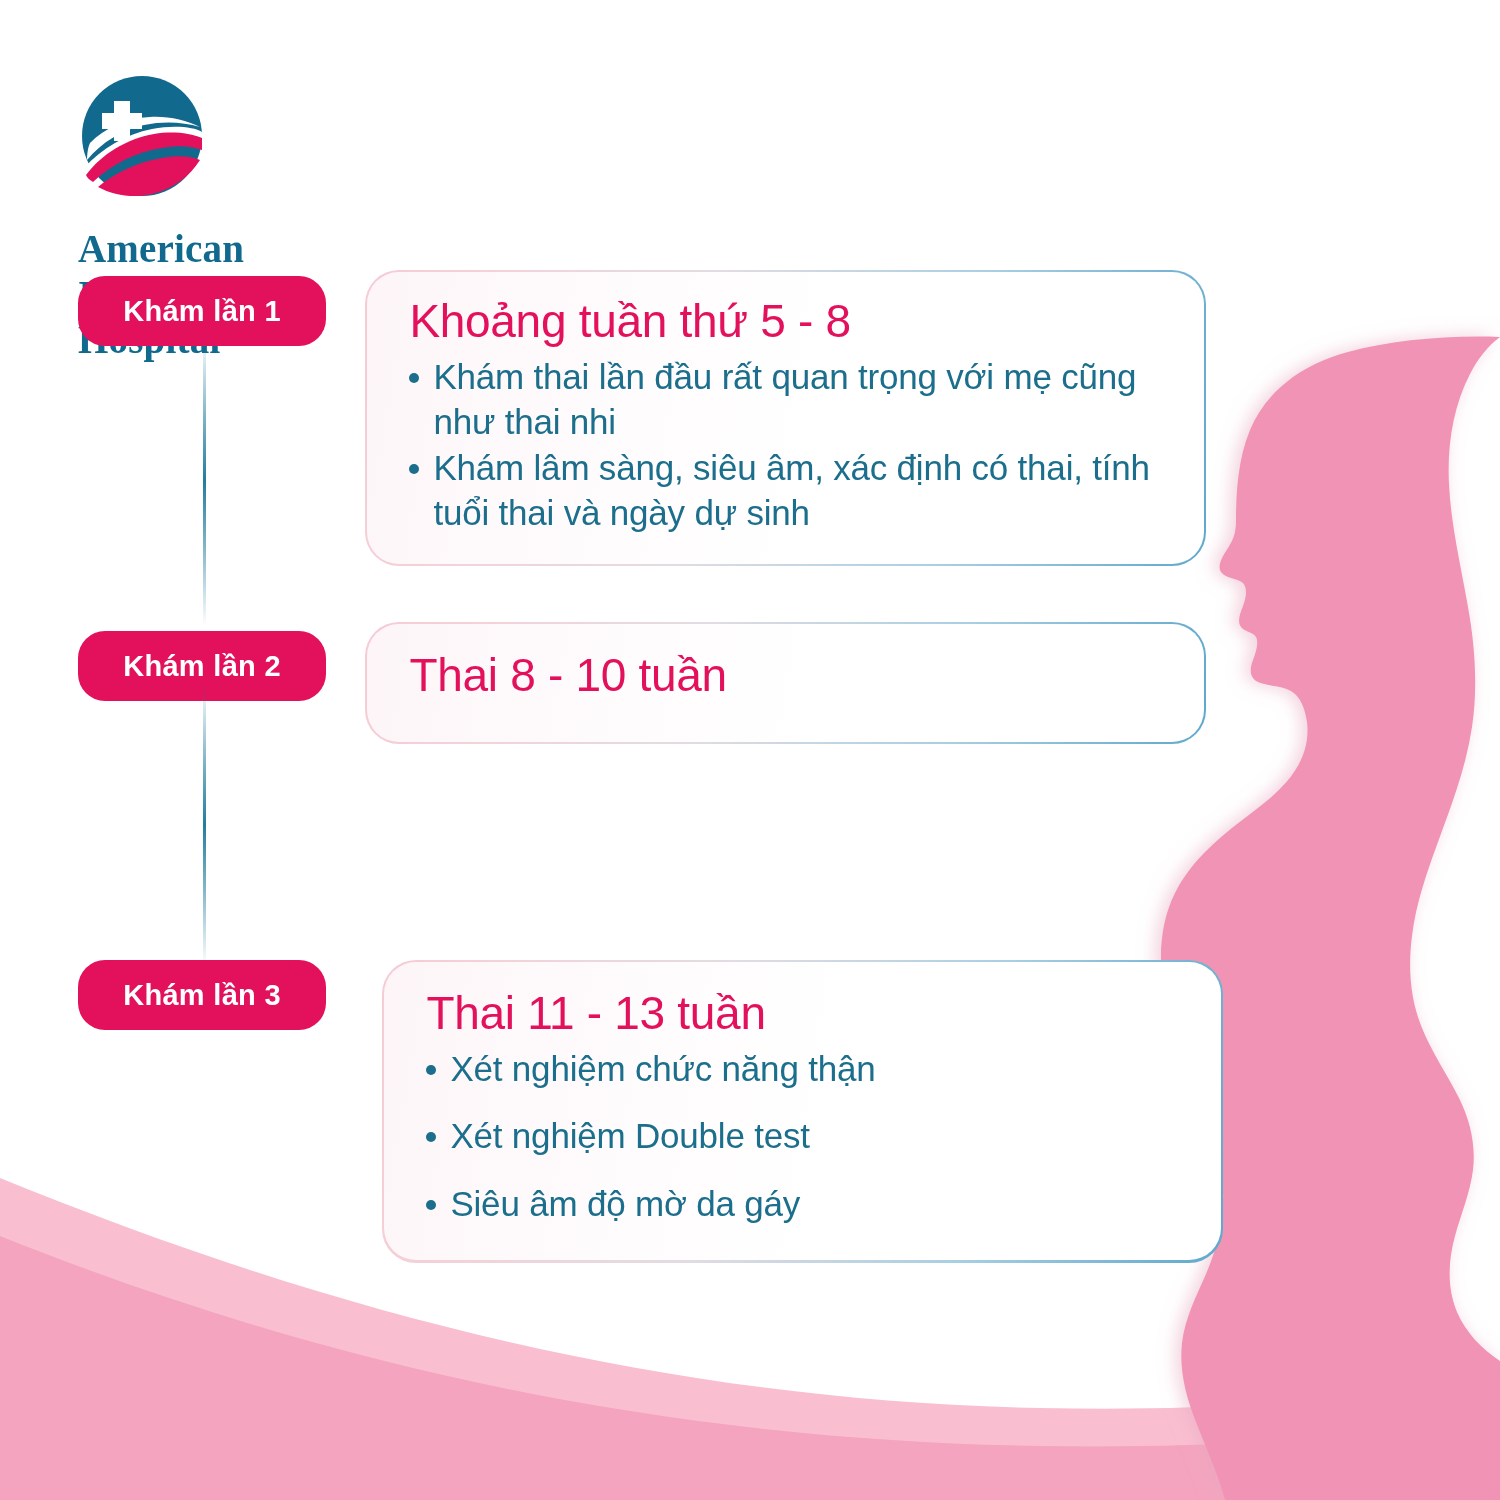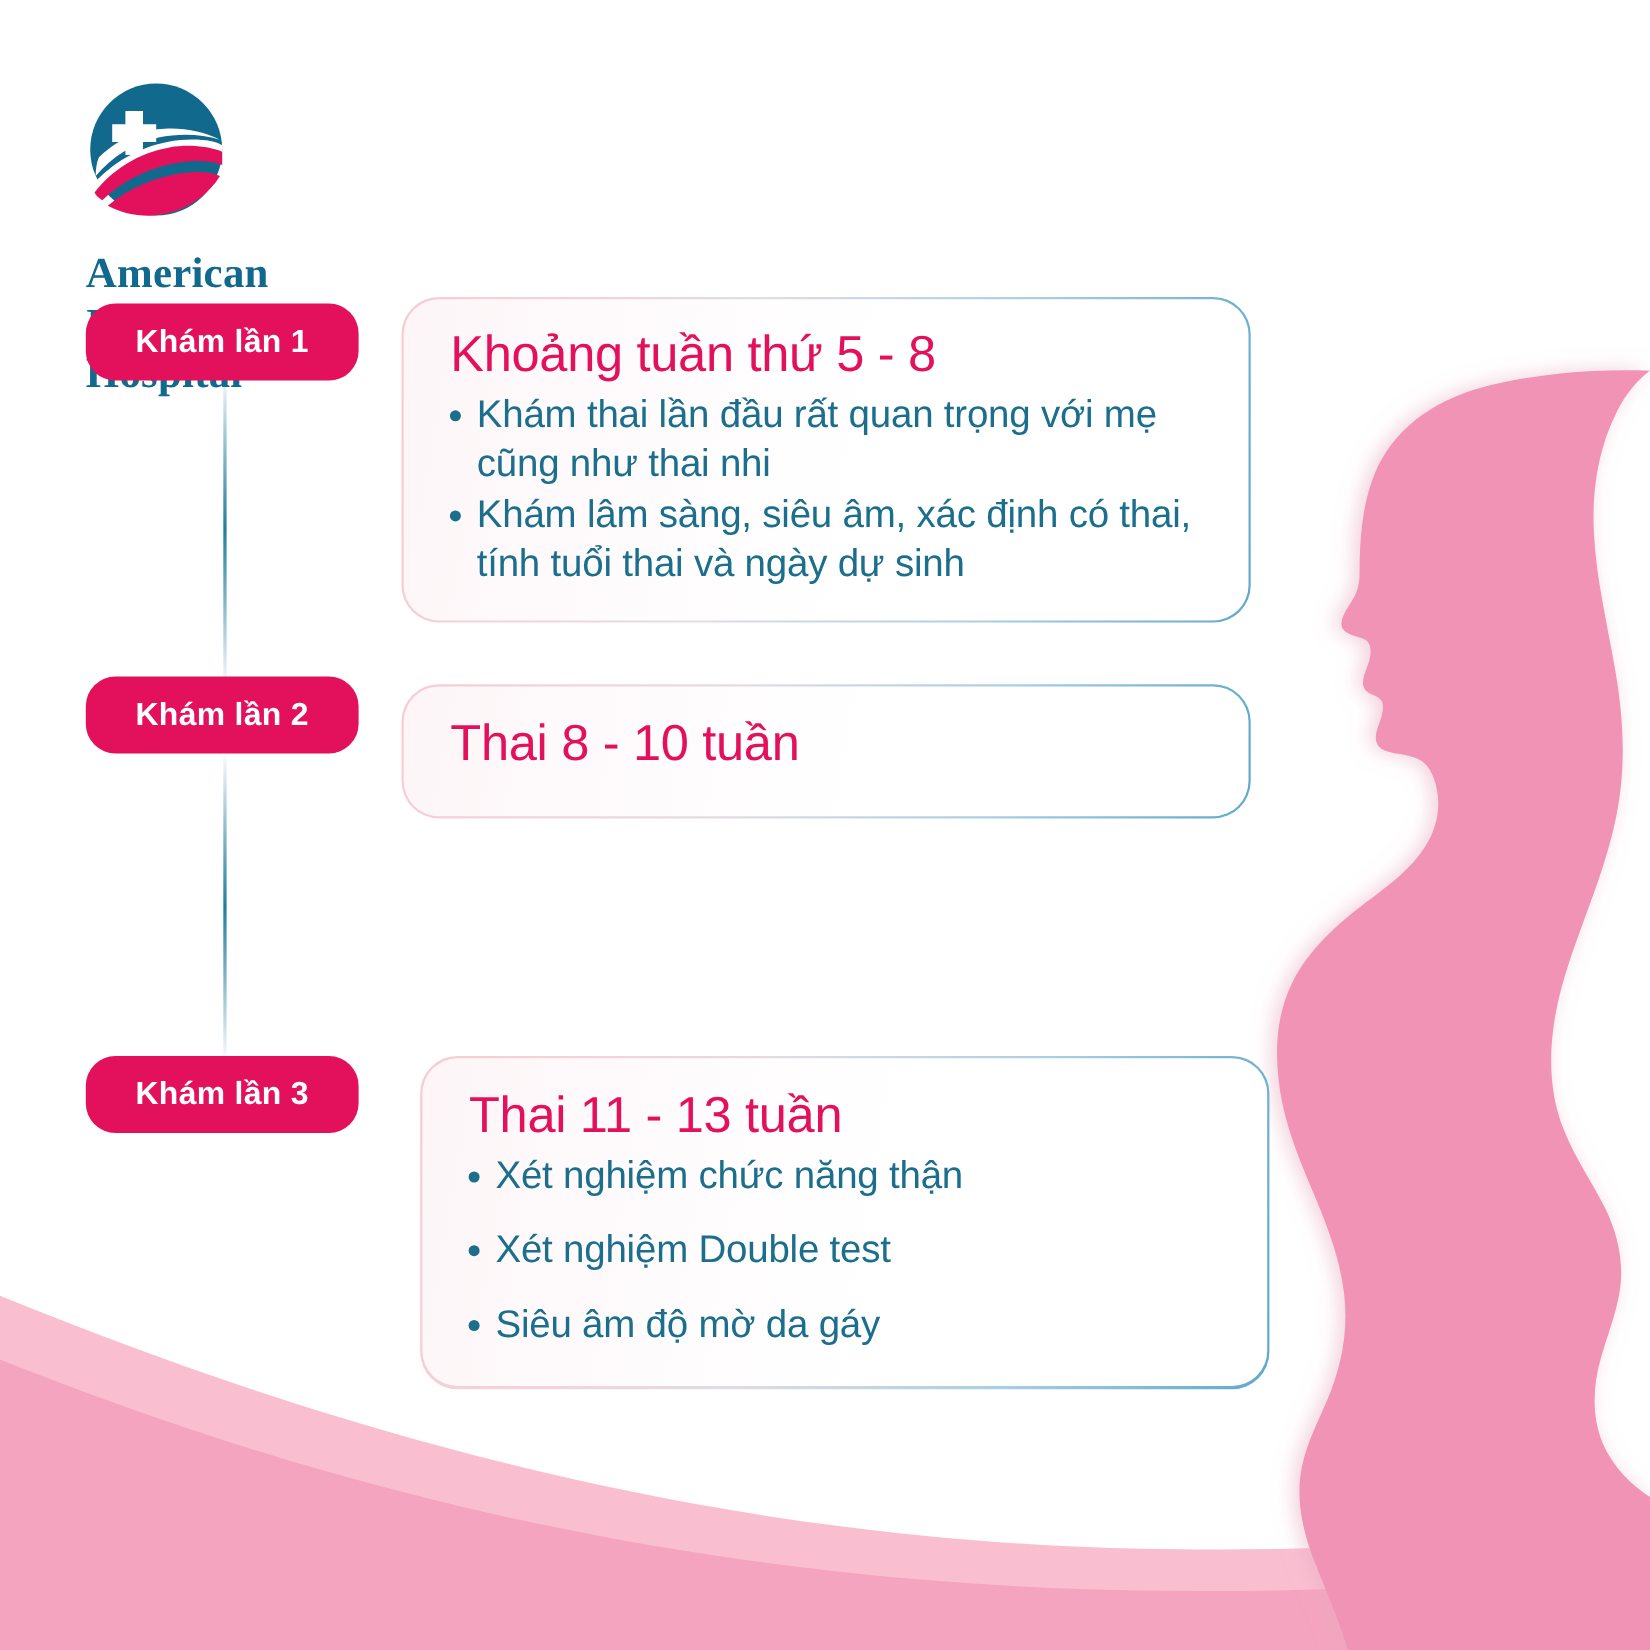--- a/index.html
+++ b/index.html
@@ -87,21 +87,21 @@
                 rgba(23,118,152,0.55) 28%,
                 rgba(23,118,152,0.95) 50%,
                 rgba(23,118,152,0.55) 72%,
                 rgba(23,118,152,0.00) 100%);
   }
 
   
   .card {
     position: absolute;
     left: 365px;
-    width: 772px;
+    width: 841px;
     box-sizing: border-box;
     border-radius: 34px;
     padding: 2.4px;
     background: linear-gradient(100deg,
                 #F6CBD4 0%,
                 #F2D3DA 16%,
                 #E2DCE2 40%,
                 #A9CFE2 70%,
                 #5FA8CC 100%);
   }
@@ -235,21 +235,21 @@
         <div class="card-title">Khoảng tuần thứ 5 - 8</div>
         <ul class="bullets">
           <li>Khám thai lần đầu rất quan trọng với mẹ cũng như thai nhi</li>
           <li>Khám lâm sàng, siêu âm, xác định có thai, tính tuổi thai và ngày dự sinh</li>
         </ul>
       </div>
     </div>
   </div>
 
   <div class="row">
-    <div class="badge" style="top:615px;">Khám lần 2</div>
+    <div class="badge" style="top:631px;">Khám lần 2</div>
     <div class="connector" style="top:683px; height:283px;"></div>
     <div class="card" style="top:622px;">
       <div class="card-inner" style="padding:26px 34px 34px 40px;">
         <div class="card-title">Thai 8 - 10 tuần</div>
       </div>
     </div>
   </div>
 
   <div class="row">
     <div class="badge" style="top:960px;">Khám lần 3</div>

